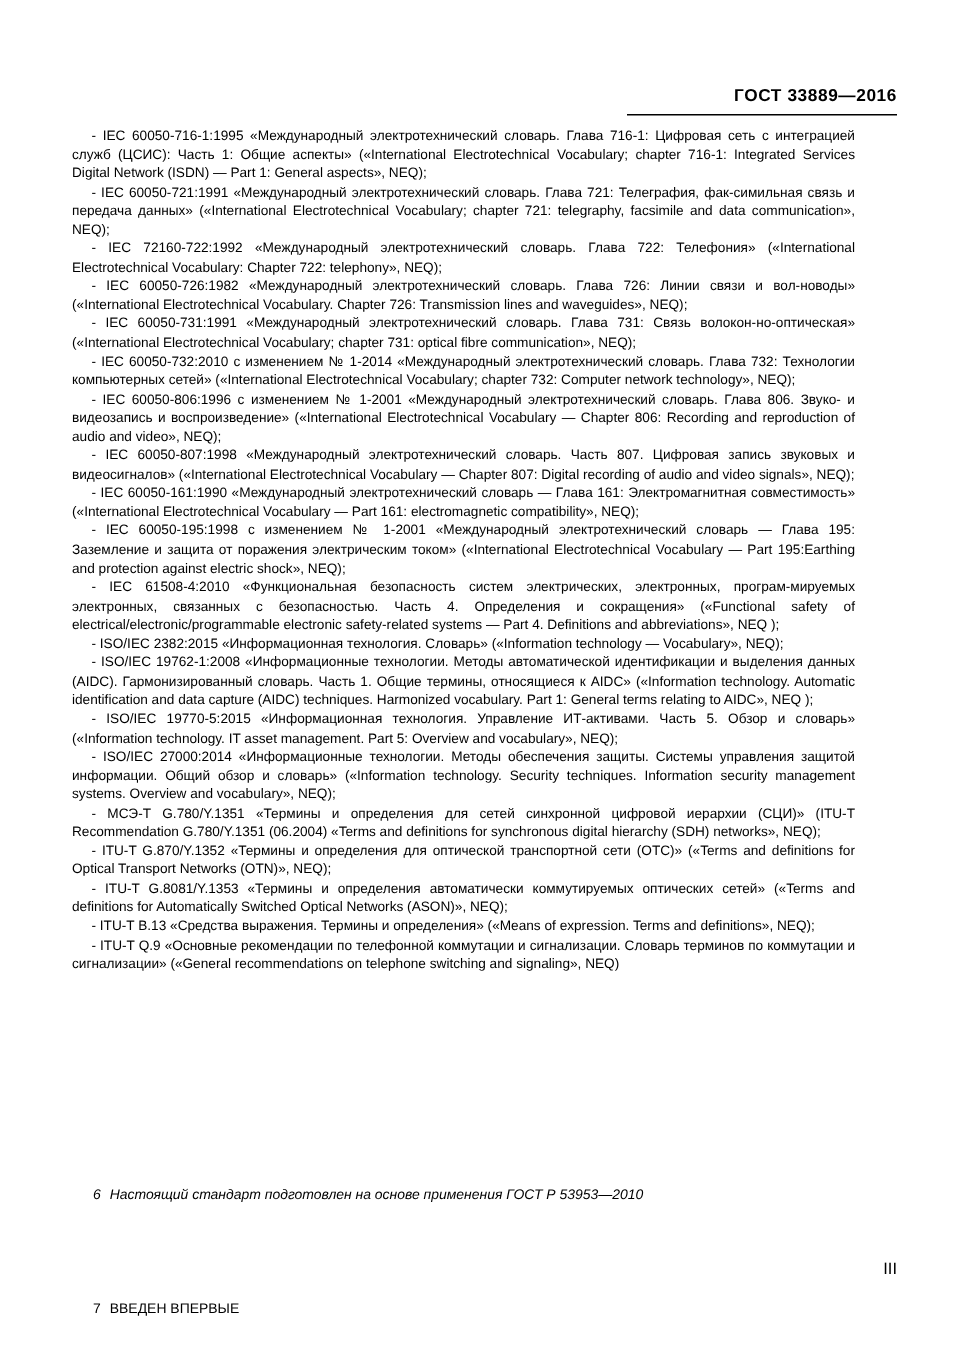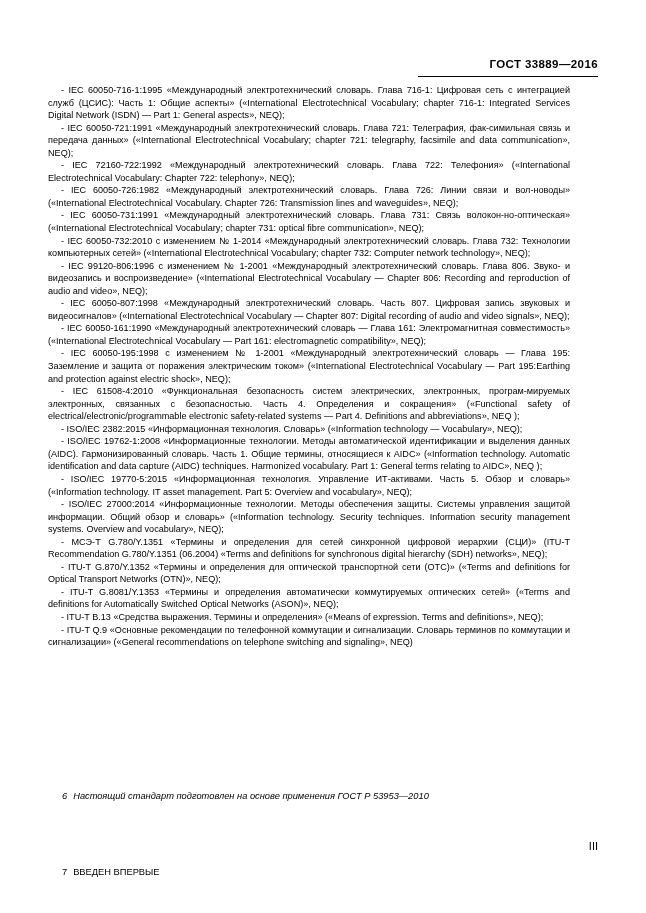--- a/index.html
+++ b/index.html
@@ -79,21 +79,21 @@
   <div class="header">ГОСТ 33889—2016</div>
   <div class="header-rule"></div>
 
   <div class="content">
     <p class="para">- IEC 60050-716-1:1995 «Международный электротехнический словарь. Глава 716-1: Цифровая сеть с интеграцией служб (ЦСИС): Часть 1: Общие аспекты» («International Electrotechnical Vocabulary; chapter 716-1: Integrated Services Digital Network (ISDN) — Part 1: General aspects», NEQ);</p>
     <p class="para">- IEC 60050-721:1991 «Международный электротехнический словарь. Глава 721: Телеграфия, фак-симильная связь и передача данных» («International Electrotechnical Vocabulary; chapter 721: telegraphy, facsimile and data communication», NEQ);</p>
     <p class="para">- IEC 72160-722:1992 «Международный электротехнический словарь. Глава 722: Телефония» («International Electrotechnical Vocabulary: Chapter 722: telephony», NEQ);</p>
     <p class="para">- IEC 60050-726:1982 «Международный электротехнический словарь. Глава 726: Линии связи и вол-новоды» («International Electrotechnical Vocabulary. Chapter 726: Transmission lines and waveguides», NEQ);</p>
     <p class="para">- IEC 60050-731:1991 «Международный электротехнический словарь. Глава 731: Связь волокон-но-оптическая» («International Electrotechnical Vocabulary; chapter 731: optical fibre communication», NEQ);</p>
     <p class="para">- IEC 60050-732:2010 с изменением № 1-2014 «Международный электротехнический словарь. Глава 732: Технологии компьютерных сетей» («International Electrotechnical Vocabulary; chapter 732: Computer network technology», NEQ);</p>
-    <p class="para">- IEC 99120-806:1996 с изменением № 1-2001 «Международный электротехнический словарь. Глава 806. Звуко- и видеозапись и воспроизведение» («International Electrotechnical Vocabulary — Chapter 806: Recording and reproduction of audio and video», NEQ);</p>
+    <p class="para">- IEC 60050-806:1996 с изменением № 1-2001 «Международный электротехнический словарь. Глава 806. Звуко- и видеозапись и воспроизведение» («International Electrotechnical Vocabulary — Chapter 806: Recording and reproduction of audio and video», NEQ);</p>
     <p class="para">- IEC 60050-807:1998 «Международный электротехнический словарь. Часть 807. Цифровая запись звуковых и видеосигналов» («International Electrotechnical Vocabulary — Chapter 807: Digital recording of audio and video signals», NEQ);</p>
     <p class="para">- IEC 60050-161:1990 «Международный электротехнический словарь — Глава 161: Электромагнитная совместимость» («International Electrotechnical Vocabulary — Part 161: electromagnetic compatibility», NEQ);</p>
     <p class="para">- IEC 60050-195:1998 с изменением № 1-2001 «Международный электротехнический словарь — Глава 195: Заземление и защита от поражения электрическим током» («International Electrotechnical Vocabulary — Part 195:Earthing and protection against electric shock», NEQ);</p>
     <p class="para">- IEC 61508-4:2010 «Функциональная безопасность систем электрических, электронных, програм-мируемых электронных, связанных с безопасностью. Часть 4. Определения и сокращения» («Functional safety of electrical/electronic/programmable electronic safety-related systems — Part 4. Definitions and abbreviations», NEQ );</p>
     <p class="para">- ISO/IEC 2382:2015 «Информационная технология. Словарь» («Information technology — Vocabulary», NEQ);</p>
     <p class="para">- ISO/IEC 19762-1:2008 «Информационные технологии. Методы автоматической идентификации и выделения данных (AIDC). Гармонизированный словарь. Часть 1. Общие термины, относящиеся к AIDC» («Information technology. Automatic identification and data capture (AIDC) techniques. Harmonized vocabulary. Part 1: General terms relating to AIDC», NEQ );</p>
     <p class="para">- ISO/IEC 19770-5:2015 «Информационная технология. Управление ИТ-активами. Часть 5. Обзор и словарь» («Information technology. IT asset management. Part 5: Overview and vocabulary», NEQ);</p>
     <p class="para">- ISO/IEC 27000:2014 «Информационные технологии. Методы обеспечения защиты. Системы управления защитой информации. Общий обзор и словарь» («Information technology. Security techniques. Information security management systems. Overview and vocabulary», NEQ);</p>
     <p class="para">- МСЭ-Т G.780/Y.1351 «Термины и определения для сетей синхронной цифровой иерархии (СЦИ)» (ITU-T Recommendation G.780/Y.1351 (06.2004) «Terms and definitions for synchronous digital hierarchy (SDH) networks», NEQ);</p>
     <p class="para">- ITU-T G.870/Y.1352 «Термины и определения для оптической транспортной сети (OTC)» («Terms and definitions for Optical Transport Networks (OTN)», NEQ);</p>

